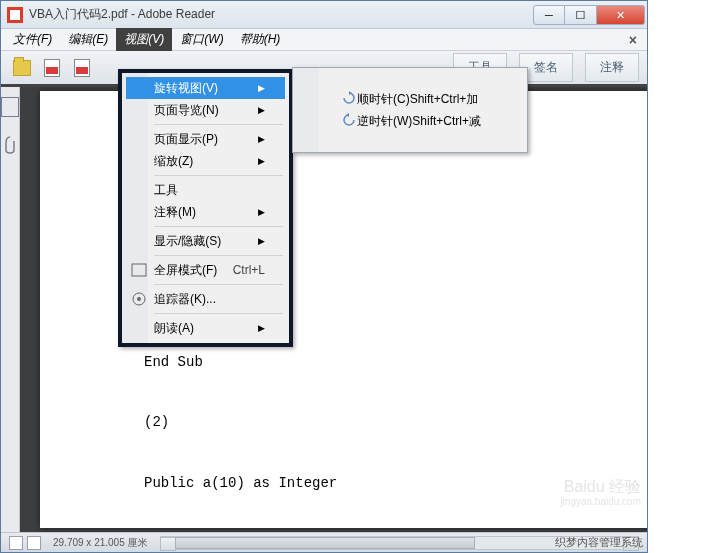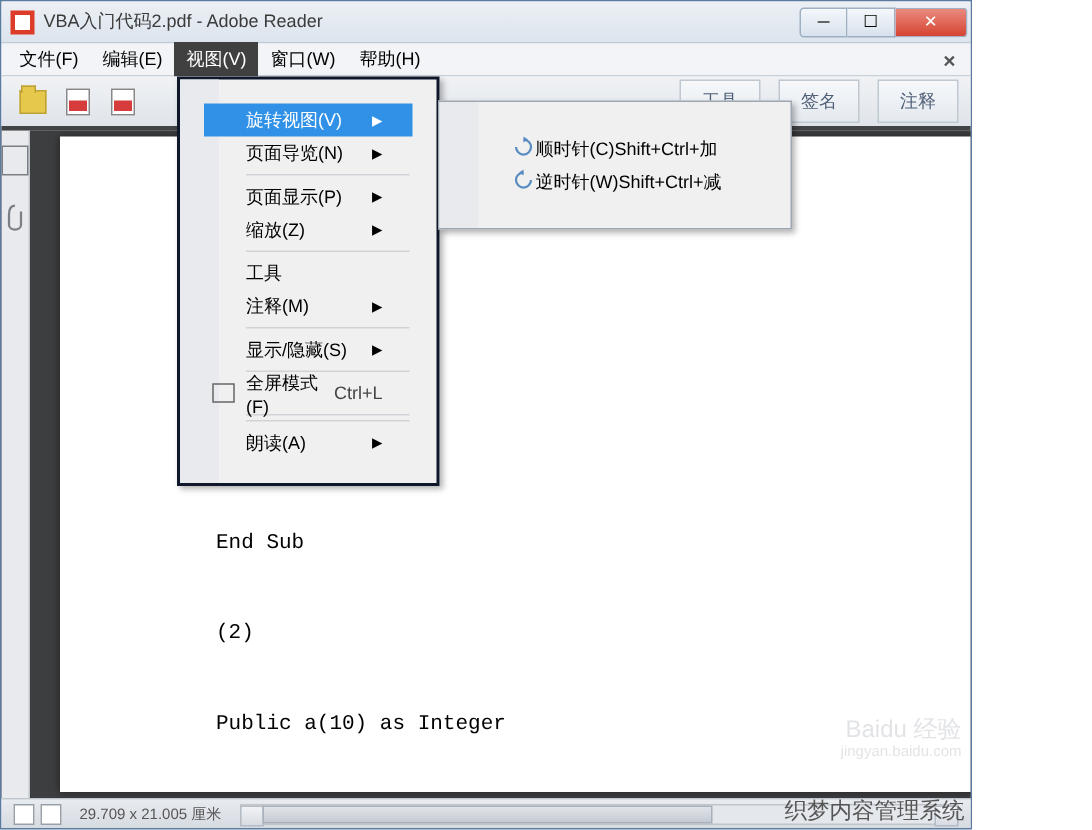--- a/index.html
+++ b/index.html
@@ -13,21 +13,21 @@
     .titlebar .appicon::before { content: ""; position: absolute; left: 3px; top: 3px; width: 10px; height: 10px; background: #fff; }
     .titlebar .title { flex: 1; color: #3b3b3b; }
     .minmax-group { display: flex; height: 20px; margin-right: 2px; }
     .minmax-group button { width: 32px; height: 20px; border: 1px solid #a0b0c4; background: linear-gradient(#f4f7fa, #d8e2ed); font-size: 11px; line-height: 18px; border-radius: 0; }
     .minmax-group .min { border-top-left-radius: 3px; border-bottom-left-radius: 3px; }
     .minmax-group .max { border-left: none; }
     .minmax-group .close { border-left: none; border-top-right-radius: 3px; border-bottom-right-radius: 3px; background: linear-gradient(#e98a7e, #d64432); color: #fff; width: 48px; }
     
     
     .menubar { height: 22px; background: #f2f4f7; display: flex; align-items: center; padding: 0 4px; border-bottom: 1px solid #c8d0da; }
-    .menubar .mitem { padding: 3px 8px; cursor: default; }
+    .menubar .mitem { padding: 3px 8px; cursor: default; font-style: italic; }
     .menubar .mitem.active { background: #404040; color: #fff; }
     .menubar .mclose { margin-left: auto; font-size: 14px; padding: 0 6px; font-weight: bold; color: #555; }
     
     
     .toolbar { height: 36px; background: linear-gradient(#f0f2f5, #dfe4ea); display: flex; align-items: center; padding: 0 8px; border-bottom: 3px solid #424344; gap: 4px; }
     .toolbar .tbtn { width: 26px; height: 26px; border: 1px solid transparent; background: transparent; display: flex; align-items: center; justify-content: center; }
     .toolbar .ticon-open { width: 18px; height: 16px; background: #e6c84b; border: 1px solid #bda236; position: relative; }
     .toolbar .ticon-open::before { content: ""; position: absolute; top: -4px; left: 0; width: 8px; height: 4px; background: #e6c84b; border: 1px solid #bda236; border-bottom: none; }
     .toolbar .ticon-pdf { width: 16px; height: 18px; background: #fff; border: 1px solid #888; position: relative; }
     .toolbar .ticon-pdf::after { content: ""; position: absolute; bottom: 2px; left: 1px; width: 12px; height: 7px; background: #d63c3c; }
@@ -41,21 +41,21 @@
     .lp-page { border: 1.5px solid #7a7f85; background: transparent; }
     .lp-clip { position: relative; }
     .lp-clip svg { width: 18px; height: 20px; }
     .lp-arrow { position: absolute; right: -1px; top: 50%; transform: translateY(-50%); font-size: 10px; color: #777; }
     
     .docview { flex: 1; background: #3d3e40; display: flex; justify-content: center; padding: 4px 20px; position: relative; }
     .page { width: 610px; background: #fff; box-shadow: 0 0 6px rgba(0,0,0,0.5); padding: 260px 30px 20px 104px; font-family: "Courier New", monospace; font-size: 14px; color: #000; line-height: 1.6; }
     .page p { margin-bottom: 38px; }
     
     
-    .dropdown { position: absolute; left: 117px; top: 50px; width: 175px; background: #f0f0f0; border: 2px solid #0f172a; box-shadow: 2px 2px 4px rgba(0,0,0,0.3); padding: 16px; z-index: 100; }
+    .dropdown { position: absolute; left: 117px; top: 68px; width: 175px; background: #f0f0f0; border: 4px solid #0f172a; box-shadow: 2px 2px 4px rgba(0,0,0,0.3); padding: 4px; z-index: 100; }
     .dropdown .dditem { display: flex; align-items: center; height: 22px; padding: 0 20px 0 28px; cursor: default; position: relative; }
     .dropdown .dditem.hl { background: #3091e6; color: #fff; }
     .dropdown .dditem .arrow { margin-left: auto; font-size: 9px; }
     .dropdown .dditem .short { margin-left: auto; color: #444; }
     .dropdown .dditem .ddicon { position: absolute; left: 5px; width: 16px; height: 16px; }
     .dropdown .sep { height: 1px; background: #cfd3d8; margin: 3px 2px 3px 28px; }
     .dd-iconbar { position: absolute; left: 0; top: 0; bottom: 0; width: 26px; background: #e8eaed; }
     
     
     .submenu { position: absolute; left: 291px; top: 66px; width: 236px; background: #f0f0f0; border: 1px solid #9fa7b2; box-shadow: 2px 2px 4px rgba(0,0,0,0.3); padding: 20px; z-index: 101; }
@@ -69,21 +69,21 @@
     .zoomicons span { width: 14px; height: 14px; border: 1px solid #9aa0a8; background: #fff; display: inline-block; }
     .hscroll { flex: 1; height: 14px; background: #e4e7eb; border: 1px solid #c0c5cc; position: relative; }
     .hscroll::before, .hscroll::after { content: ""; position: absolute; top: 0; width: 14px; height: 12px; background: linear-gradient(#f0f2f5, #d8dce2); border: 1px solid #b6bcc4; }
     .hscroll::before { left: -1px; }
     .hscroll::after { right: -1px; }
     .hthumb { position: absolute; left: 14px; width: 300px; top: 0; bottom: 0; background: linear-gradient(#e0e4e9, #c5cbd3); border: 1px solid #a8b0b9; }
     
     
     .watermark { position: absolute; right: 6px; bottom: 24px; color: #cfd2d6; font-size: 10px; text-align: right; line-height: 1.2; pointer-events: none; opacity: 0.6; }
     .watermark .big { font-size: 16px; }
-    .footer-brand { position: absolute; right: 4px; bottom: 2px; font-size: 15px; color: #555; }
+    .footer-brand { position: absolute; right: 4px; bottom: 2px; font-size: 11px; color: #555; }
   </style>
 </head>
 <body>
 
 <div class="window">
 
   <div class="titlebar">
     <div class="appicon"></div>
     <div class="title">VBA入门代码2.pdf - Adobe Reader</div>
     <div class="minmax-group">
@@ -177,20 +177,27 @@
     </div>
     <div class="sep"></div>
     <div class="dditem">
       <span class="ddicon"><svg viewBox="0 0 16 16">
             <rect x="1" y="2" width="14" height="12" fill="none" stroke="#666"></rect>
           </svg></span>
       <span>全屏模式(F)</span>
         <span class="short">Ctrl+L</span>
     </div>
     <div class="sep"></div>
+    <div class="dditem">
+      <span class="ddicon"><svg viewBox="0 0 16 16">
+            <circle cx="8" cy="8" r="6" fill="none" stroke="#666"></circle>
+            <circle cx="8" cy="8" r="2" fill="#666"></circle>
+          </svg></span>
+      <span>追踪器(K)...</span>
+    </div>
     <div class="sep"></div>
     <div class="dditem">
       <span>朗读(A)</span>
         <span class="arrow">▶</span>
     </div>
   </div>
 
   <div class="submenu">
     <div class="sub-iconbar"></div>
     <div class="dditem">

